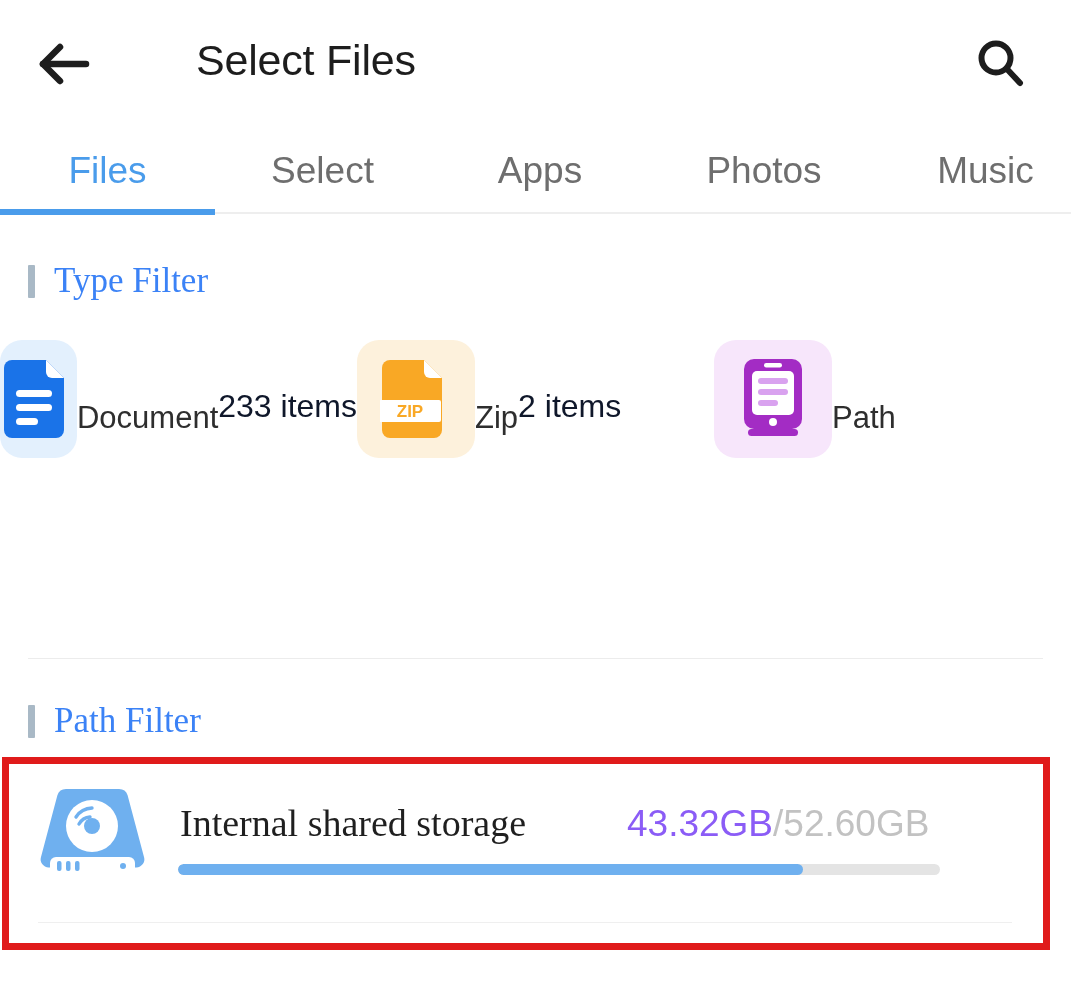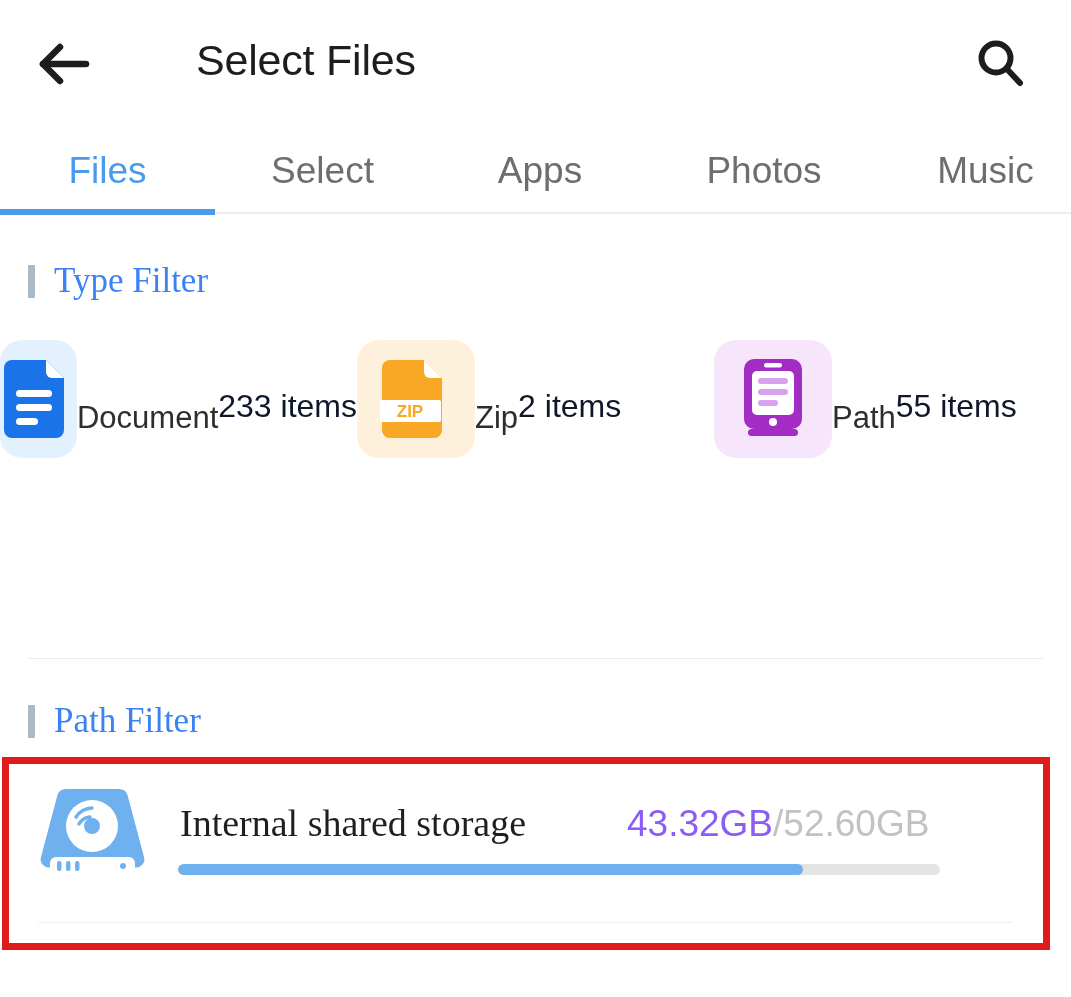--- a/index.html
+++ b/index.html
@@ -295,21 +295,20 @@
         <rect x="16" y="14" width="42" height="44" rx="5" fill="#ffffff"></rect>
         <rect x="28" y="6" width="18" height="4.5" rx="2.2" fill="#ffffff"></rect>
         <circle cx="37" cy="65" r="4" fill="#ffffff"></circle>
         <rect x="22" y="21" width="30" height="6" rx="3" fill="#d9a2ef"></rect>
         <rect x="22" y="32" width="30" height="6" rx="3" fill="#d9a2ef"></rect>
         <rect x="22" y="43" width="20" height="6" rx="3" fill="#d9a2ef"></rect>
         <rect x="12" y="72" width="50" height="7" rx="3.5" fill="#a32cc4"></rect>
       </svg>
     </div>
     <div class="type-label">Path</div>
-    <div class="type-count">55 items</div>
   </div>
 </div>
 
 <div class="divider"></div>
 
 <div class="section-head" style="left:28px; top:701px;">
   <div class="section-accent"></div>
   <div class="section-title">Path Filter</div>
 </div>
 

